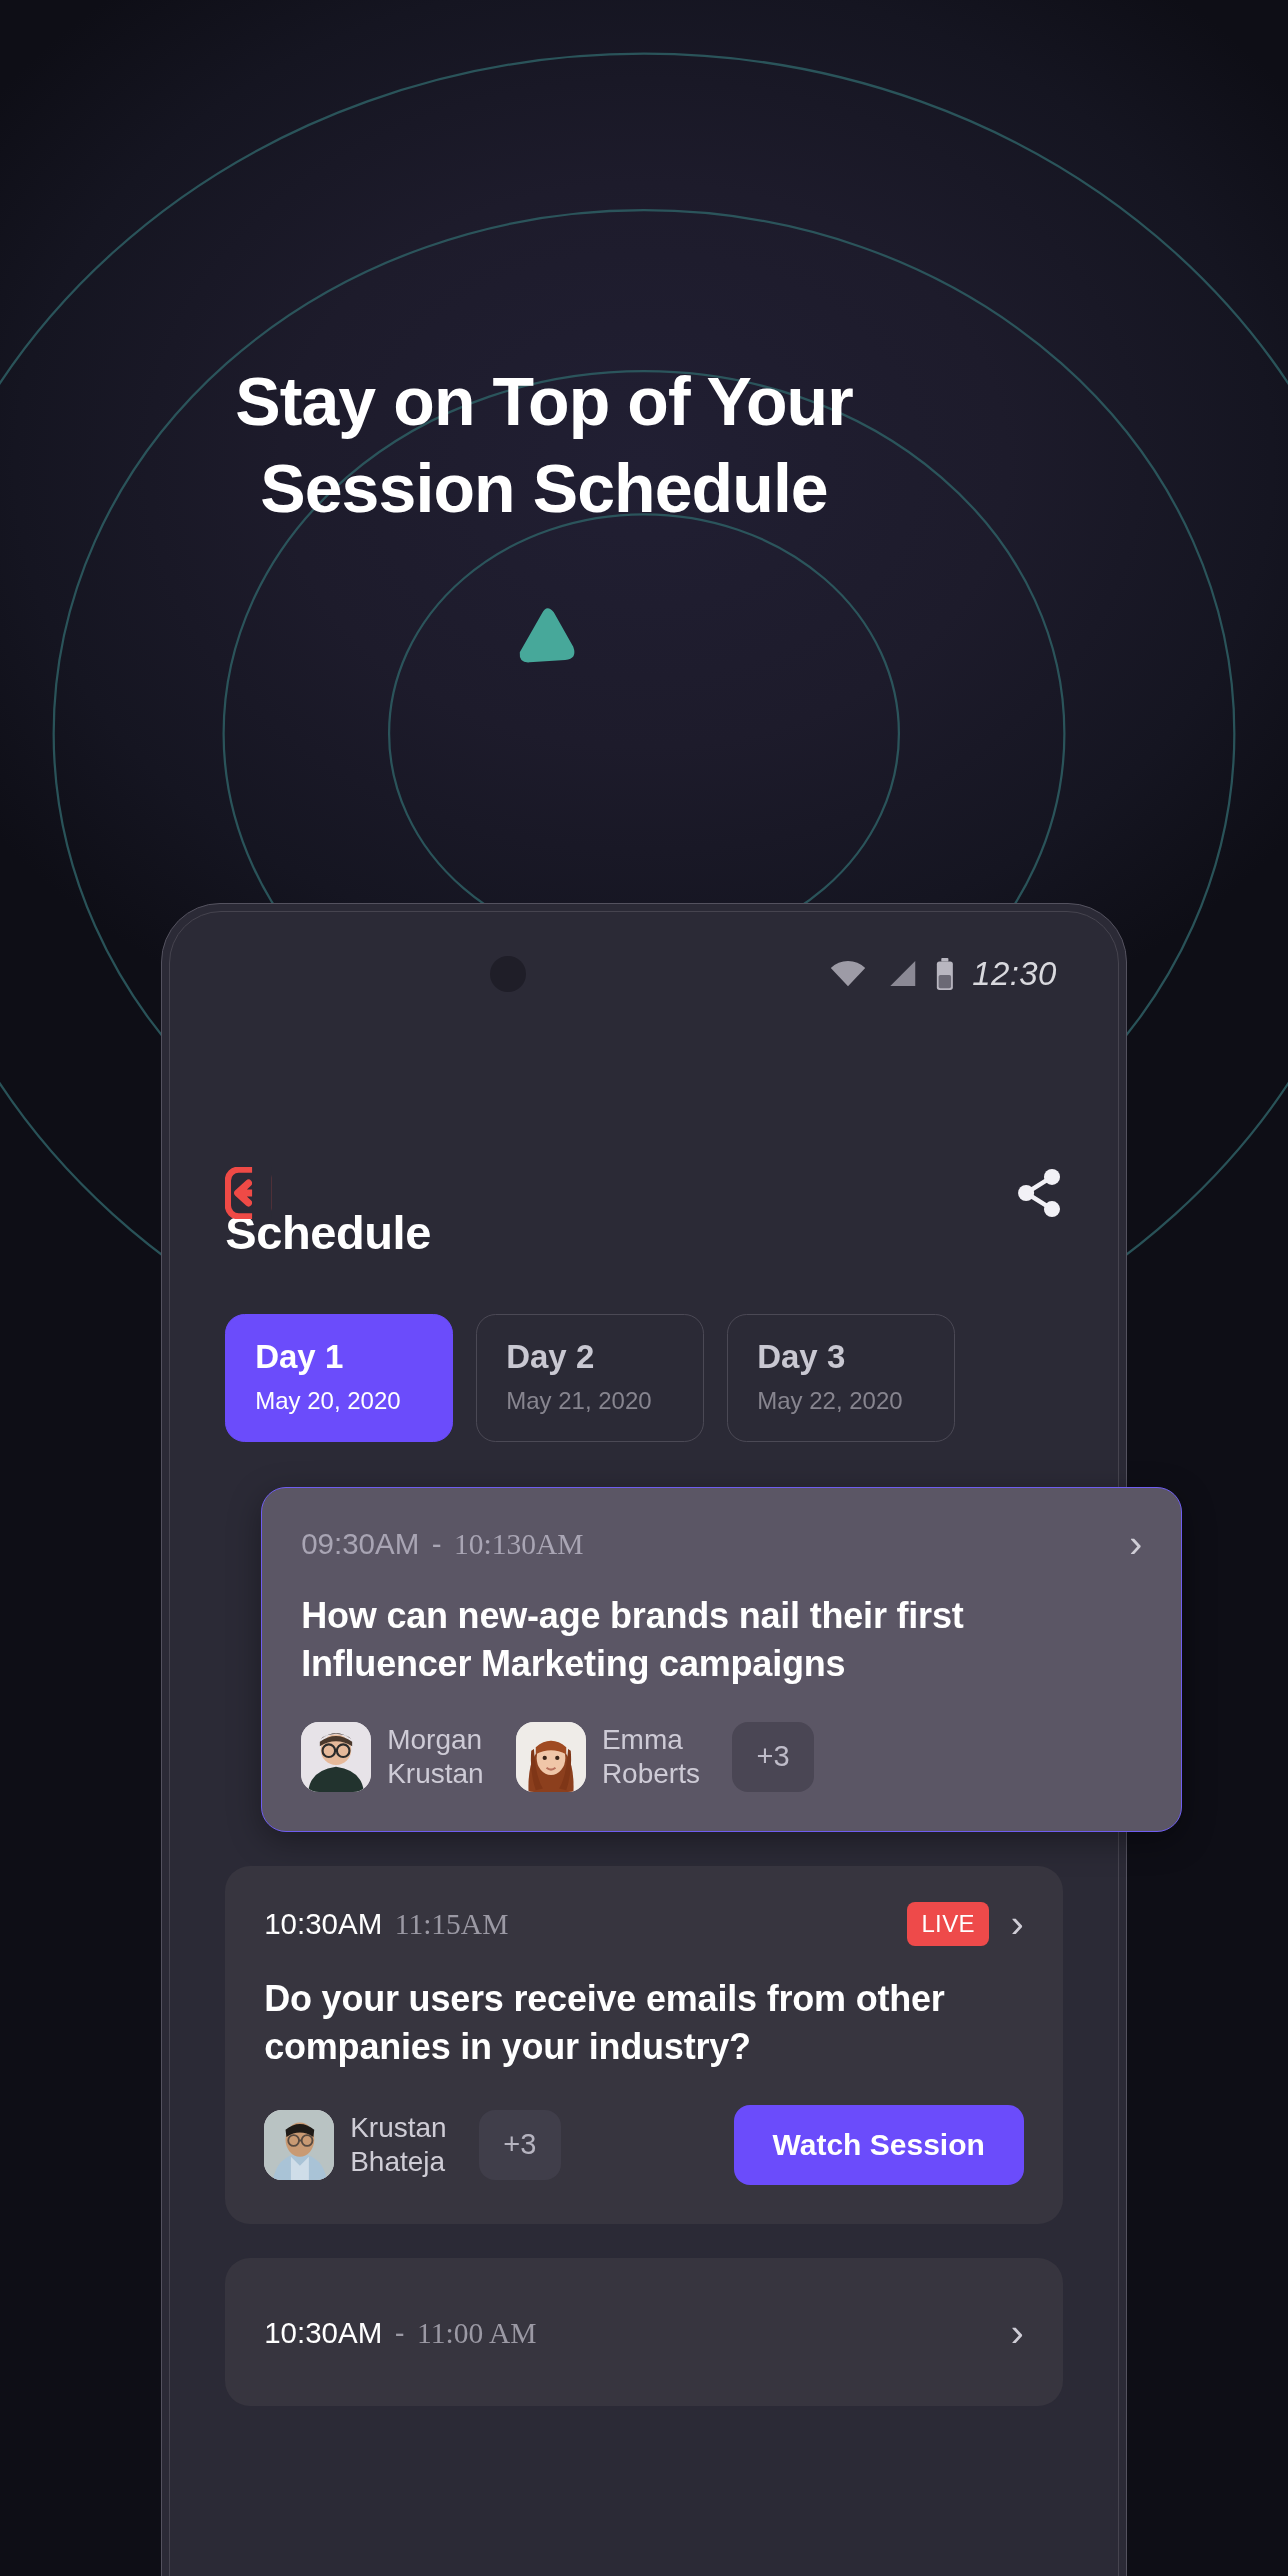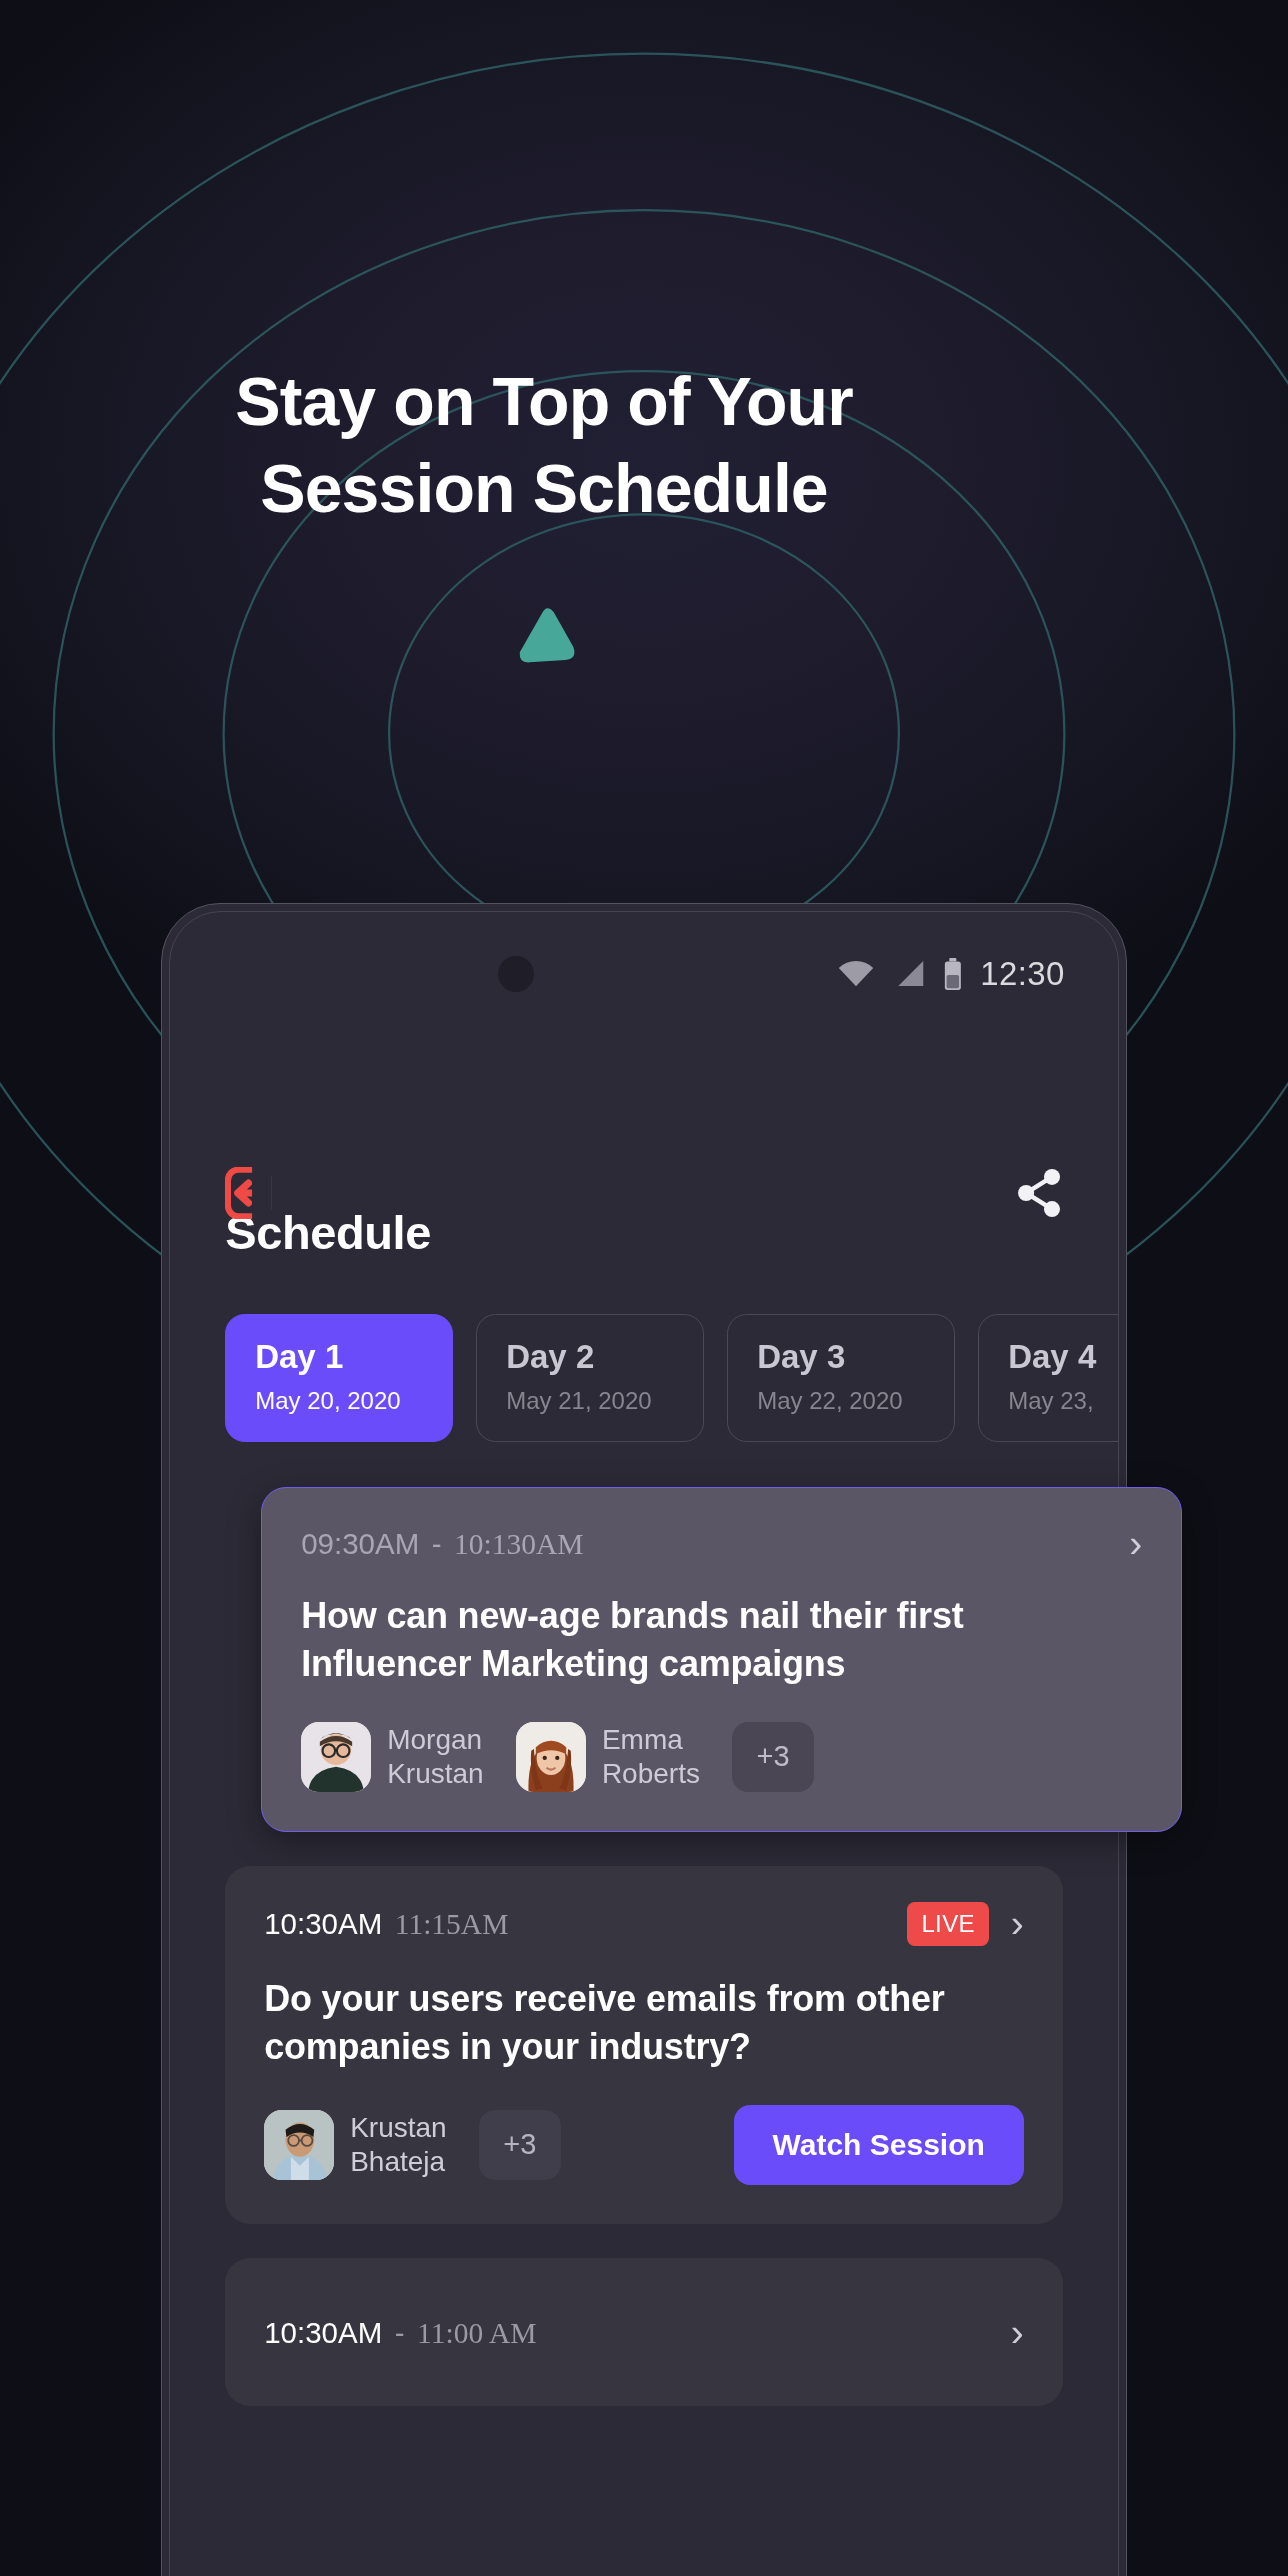--- a/index.html
+++ b/index.html
@@ -50,24 +50,24 @@
     position:absolute; inset:7.2px 7.2px 0 7.2px;
     background:#2b2a36;
     border:0.9px solid #46444f;
     border-top-left-radius:52px;
     border-top-right-radius:52px;
     overflow:visible;
   }
 
   
   #status-bar {
-    position:absolute; top:30px; left:8px; width:100%;
+    position:absolute; top:30px; left:0; width:100%;
     height:63px;
     display:flex; align-items:center; justify-content:flex-end;
-    padding-right:61px; gap:18px;
+    padding-right:61px; gap:18px;font-style:italic;
   }
   #punch-hole {
     position:absolute; left:50%; margin-left:-154px; top:14.3px;
     width:36px; height:36px; border-radius:50%;
     background:#1f1e28;
   }
   .sb-icon { display:flex; align-items:center; }
   #status-time {
     color:#d9d9de; font-size:33px; font-weight:400;
     letter-spacing:0.4px;
@@ -290,24 +290,20 @@
         <div class="day-tab">
           <div class="d-name">Day 2</div>
           <div class="d-date">May 21, 2020</div>
         </div>
 
         <div class="day-tab">
           <div class="d-name">Day 3</div>
           <div class="d-date">May 22, 2020</div>
         </div>
 
-        <div class="day-tab">
-          <div class="d-name">Day 4</div>
-          <div class="d-date">May 23,</div>
-        </div>
 
       </div>
 
       <div id="sessions">
 
         <div class="card featured">
           <div class="card-top">
             <div class="card-time">
               <span class="t-start">09:30AM</span>
               <span class="t-sep">-</span>

